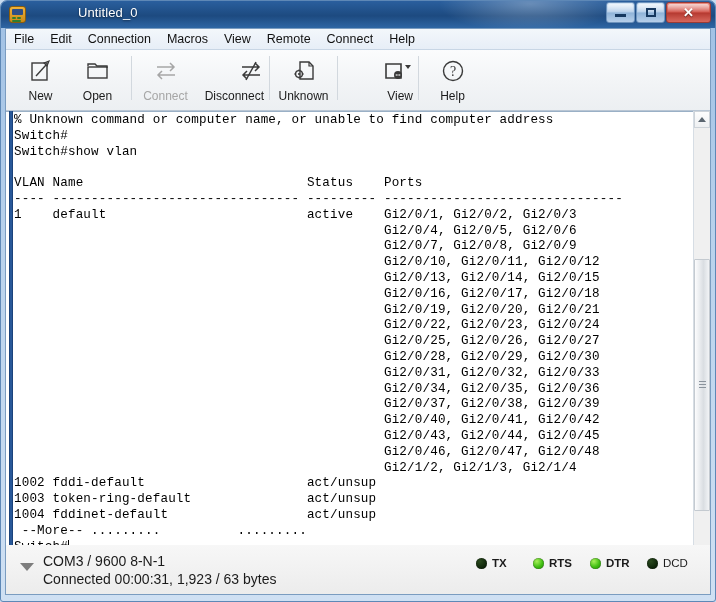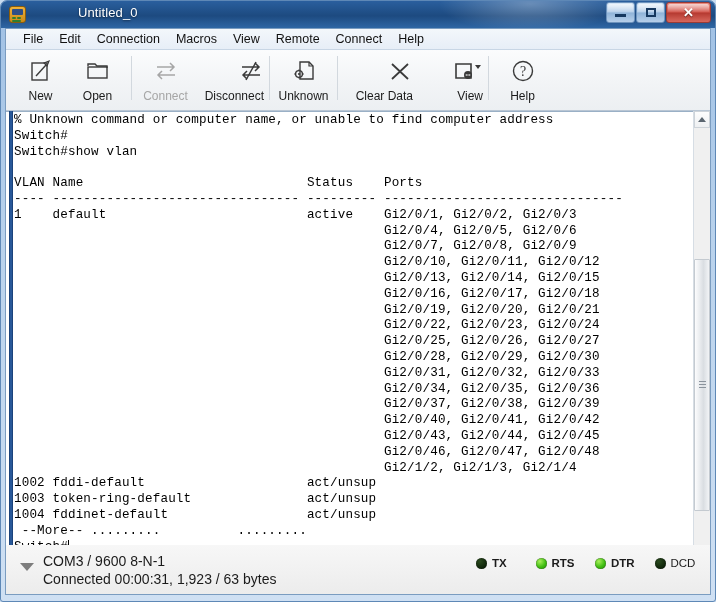--- a/index.html
+++ b/index.html
@@ -78,21 +78,21 @@
   
   #client{
     position:absolute;left:4px;top:27px;width:706px;height:542px;
     background:#f0f0f0;border:1px solid #7a9cc0;box-sizing:border-box;
   }
   
   #menubar{
     position:absolute;left:0;top:0;width:704px;height:21px;
     background:linear-gradient(180deg,#f3f7fb,#e7eef7);
     border-bottom:1px solid #c8d6e5;
-    display:flex;align-items:center;padding-left:9px;box-sizing:border-box;
+    display:flex;align-items:center;box-sizing:border-box;
   }
   .menu-item{
     font-size:12.5px;color:#111;padding:2px 8px;cursor:default;white-space:nowrap;
   }
   
   #toolbar{
     position:absolute;left:0;top:21px;width:704px;height:61px;
     background:linear-gradient(180deg,#fbfcfd 0%,#f2f4f6 55%,#eceff2 100%);
     border-bottom:1px solid #b9c6d4;
     display:flex;align-items:flex-start;padding-left:6px;box-sizing:border-box;
@@ -164,21 +164,21 @@
   #expander{
     position:absolute;left:14px;top:18px;width:0;height:0;
     border-left:7px solid transparent;border-right:7px solid transparent;
     border-top:8px solid #7d7d7d;cursor:default;
   }
   .st-line{position:absolute;left:37px;font-size:14px;color:#1b1b1b;white-space:nowrap;}
   #st-line1{top:8px;}
   #st-line2{top:26px;}
   #leds{position:absolute;left:470px;top:5px;width:230px;height:40px;}
   .led-row{position:absolute;left:0;width:230px;height:18px;display:flex;}
-  .led-row.r1{top:4px;gap:8px;}
+  .led-row.r1{top:4px;}
   .led-row.r2{top:22px;}
   .led-cell{width:57px;display:flex;align-items:center;}
   .led{
     width:11px;height:11px;border-radius:50%;
     background:radial-gradient(circle at 35% 30%,#2a4a1e,#0d2208 70%);
     box-shadow:inset 0 0 1px rgba(0,0,0,.8);flex:none;
   }
   .led.on{background:radial-gradient(circle at 35% 30%,#a8f05a,#3fbd12 55%,#2a8a08 100%);}
   .led-label{font-size:11.5px;color:#1b1b1b;margin-left:5px;white-space:nowrap;}
   .led-label.b{font-weight:bold;}
@@ -288,28 +288,20 @@
             <circle cx="8" cy="16" r="3.4" fill="none" stroke="#3a3a3a" stroke-width="1.4"></circle>
             <circle cx="8" cy="16" r="1.1" fill="#3a3a3a"></circle>
             <path d="M8 11.4 L8 12.8 M8 19.2 L8 20.6 M3.4 16 L4.8 16 M11.2 16 L12.6 16" stroke="#3a3a3a" stroke-width="1.3"></path>
           </svg>
         </div>
         <div class="lb">Unknown</div>
       </div>
 
       <div class="tb-sep"></div>
 
-      <div class="tb-btn wide">
-        <div class="ic">
-          <svg width="26" height="26" viewBox="0 0 26 26">
-            <path d="M5 6 L21 21 M21 6 L5 21" stroke="#3a3a3a" stroke-width="1.8" fill="none"></path>
-          </svg>
-        </div>
-        <div class="lb">Clear Data</div>
-      </div>
 
       <div class="tb-btn wide">
         <div class="ic">
           <svg width="32" height="26" viewBox="0 0 32 26">
             <path d="M5 6 L20 6 L20 20 L5 20 Z" fill="none" stroke="#3a3a3a" stroke-width="1.6"></path>
             <circle cx="17" cy="17" r="4" fill="#3a3a3a"></circle>
             <circle cx="15.3" cy="17" r=".7" fill="#fff"></circle>
             <circle cx="17" cy="17" r=".7" fill="#fff"></circle>
             <circle cx="18.7" cy="17" r=".7" fill="#fff"></circle>
             <path d="M24 7 L30 7 L27 11 Z" fill="#3a3a3a"></path>

